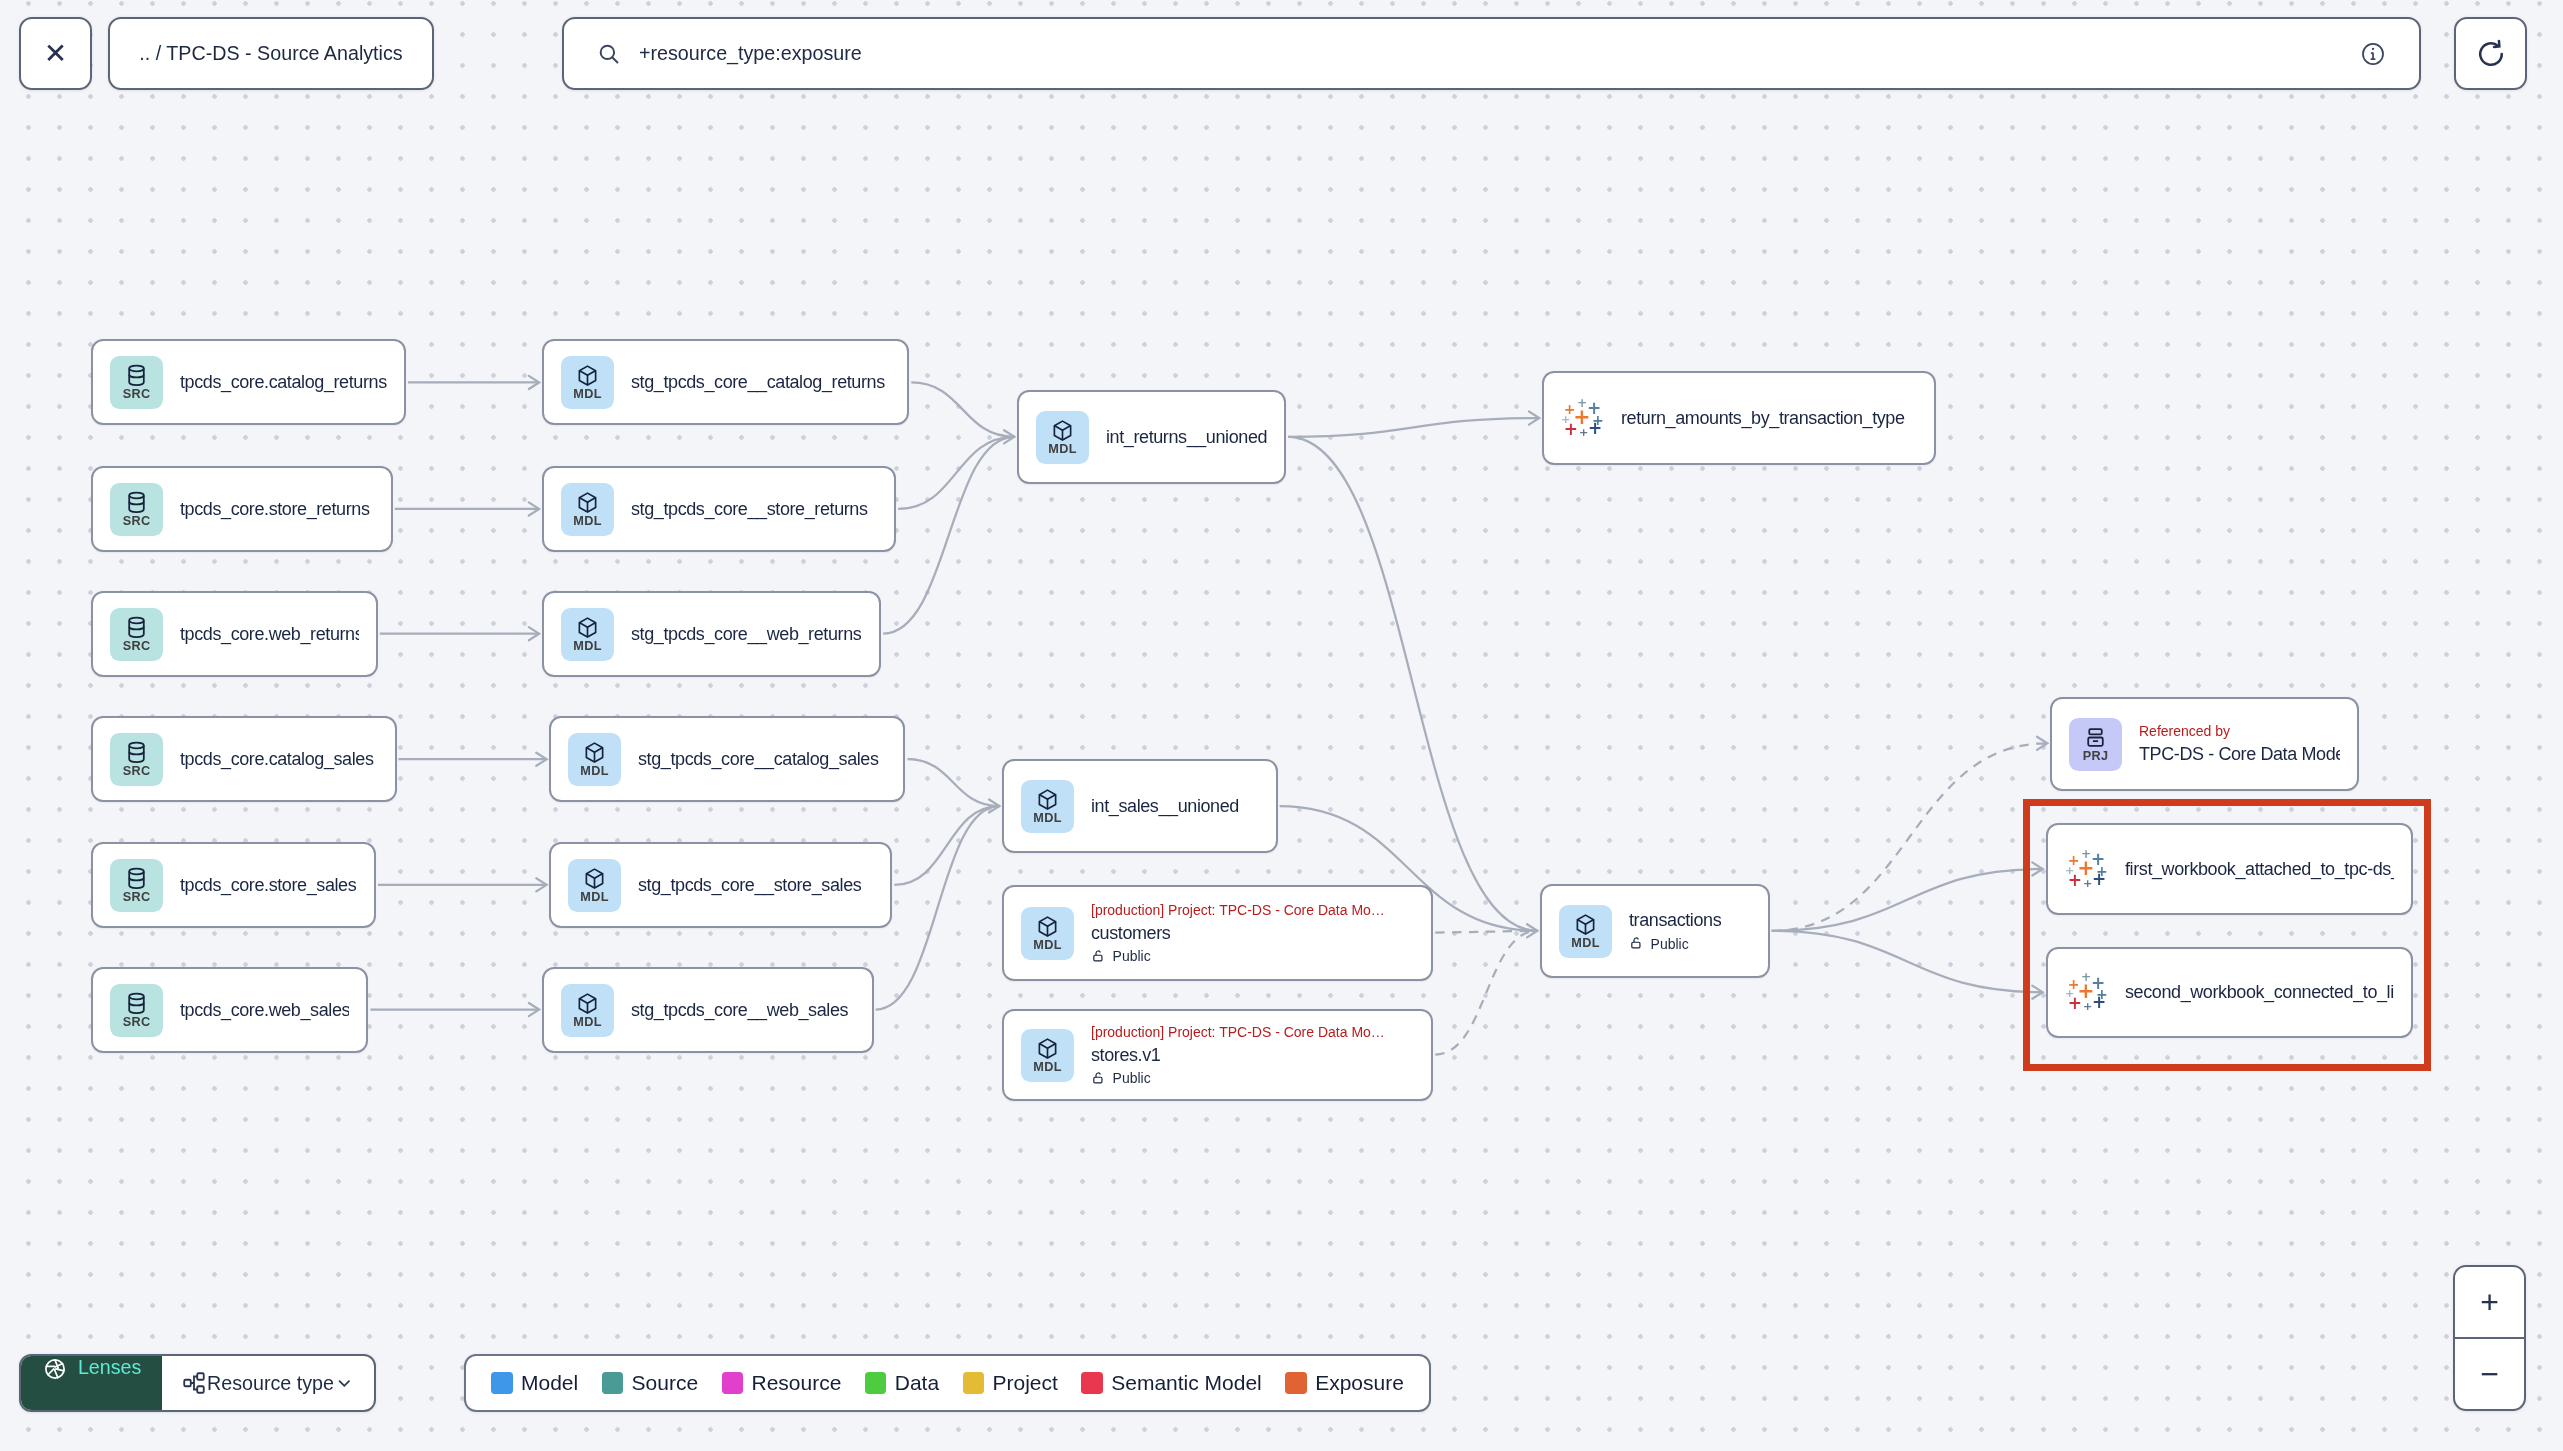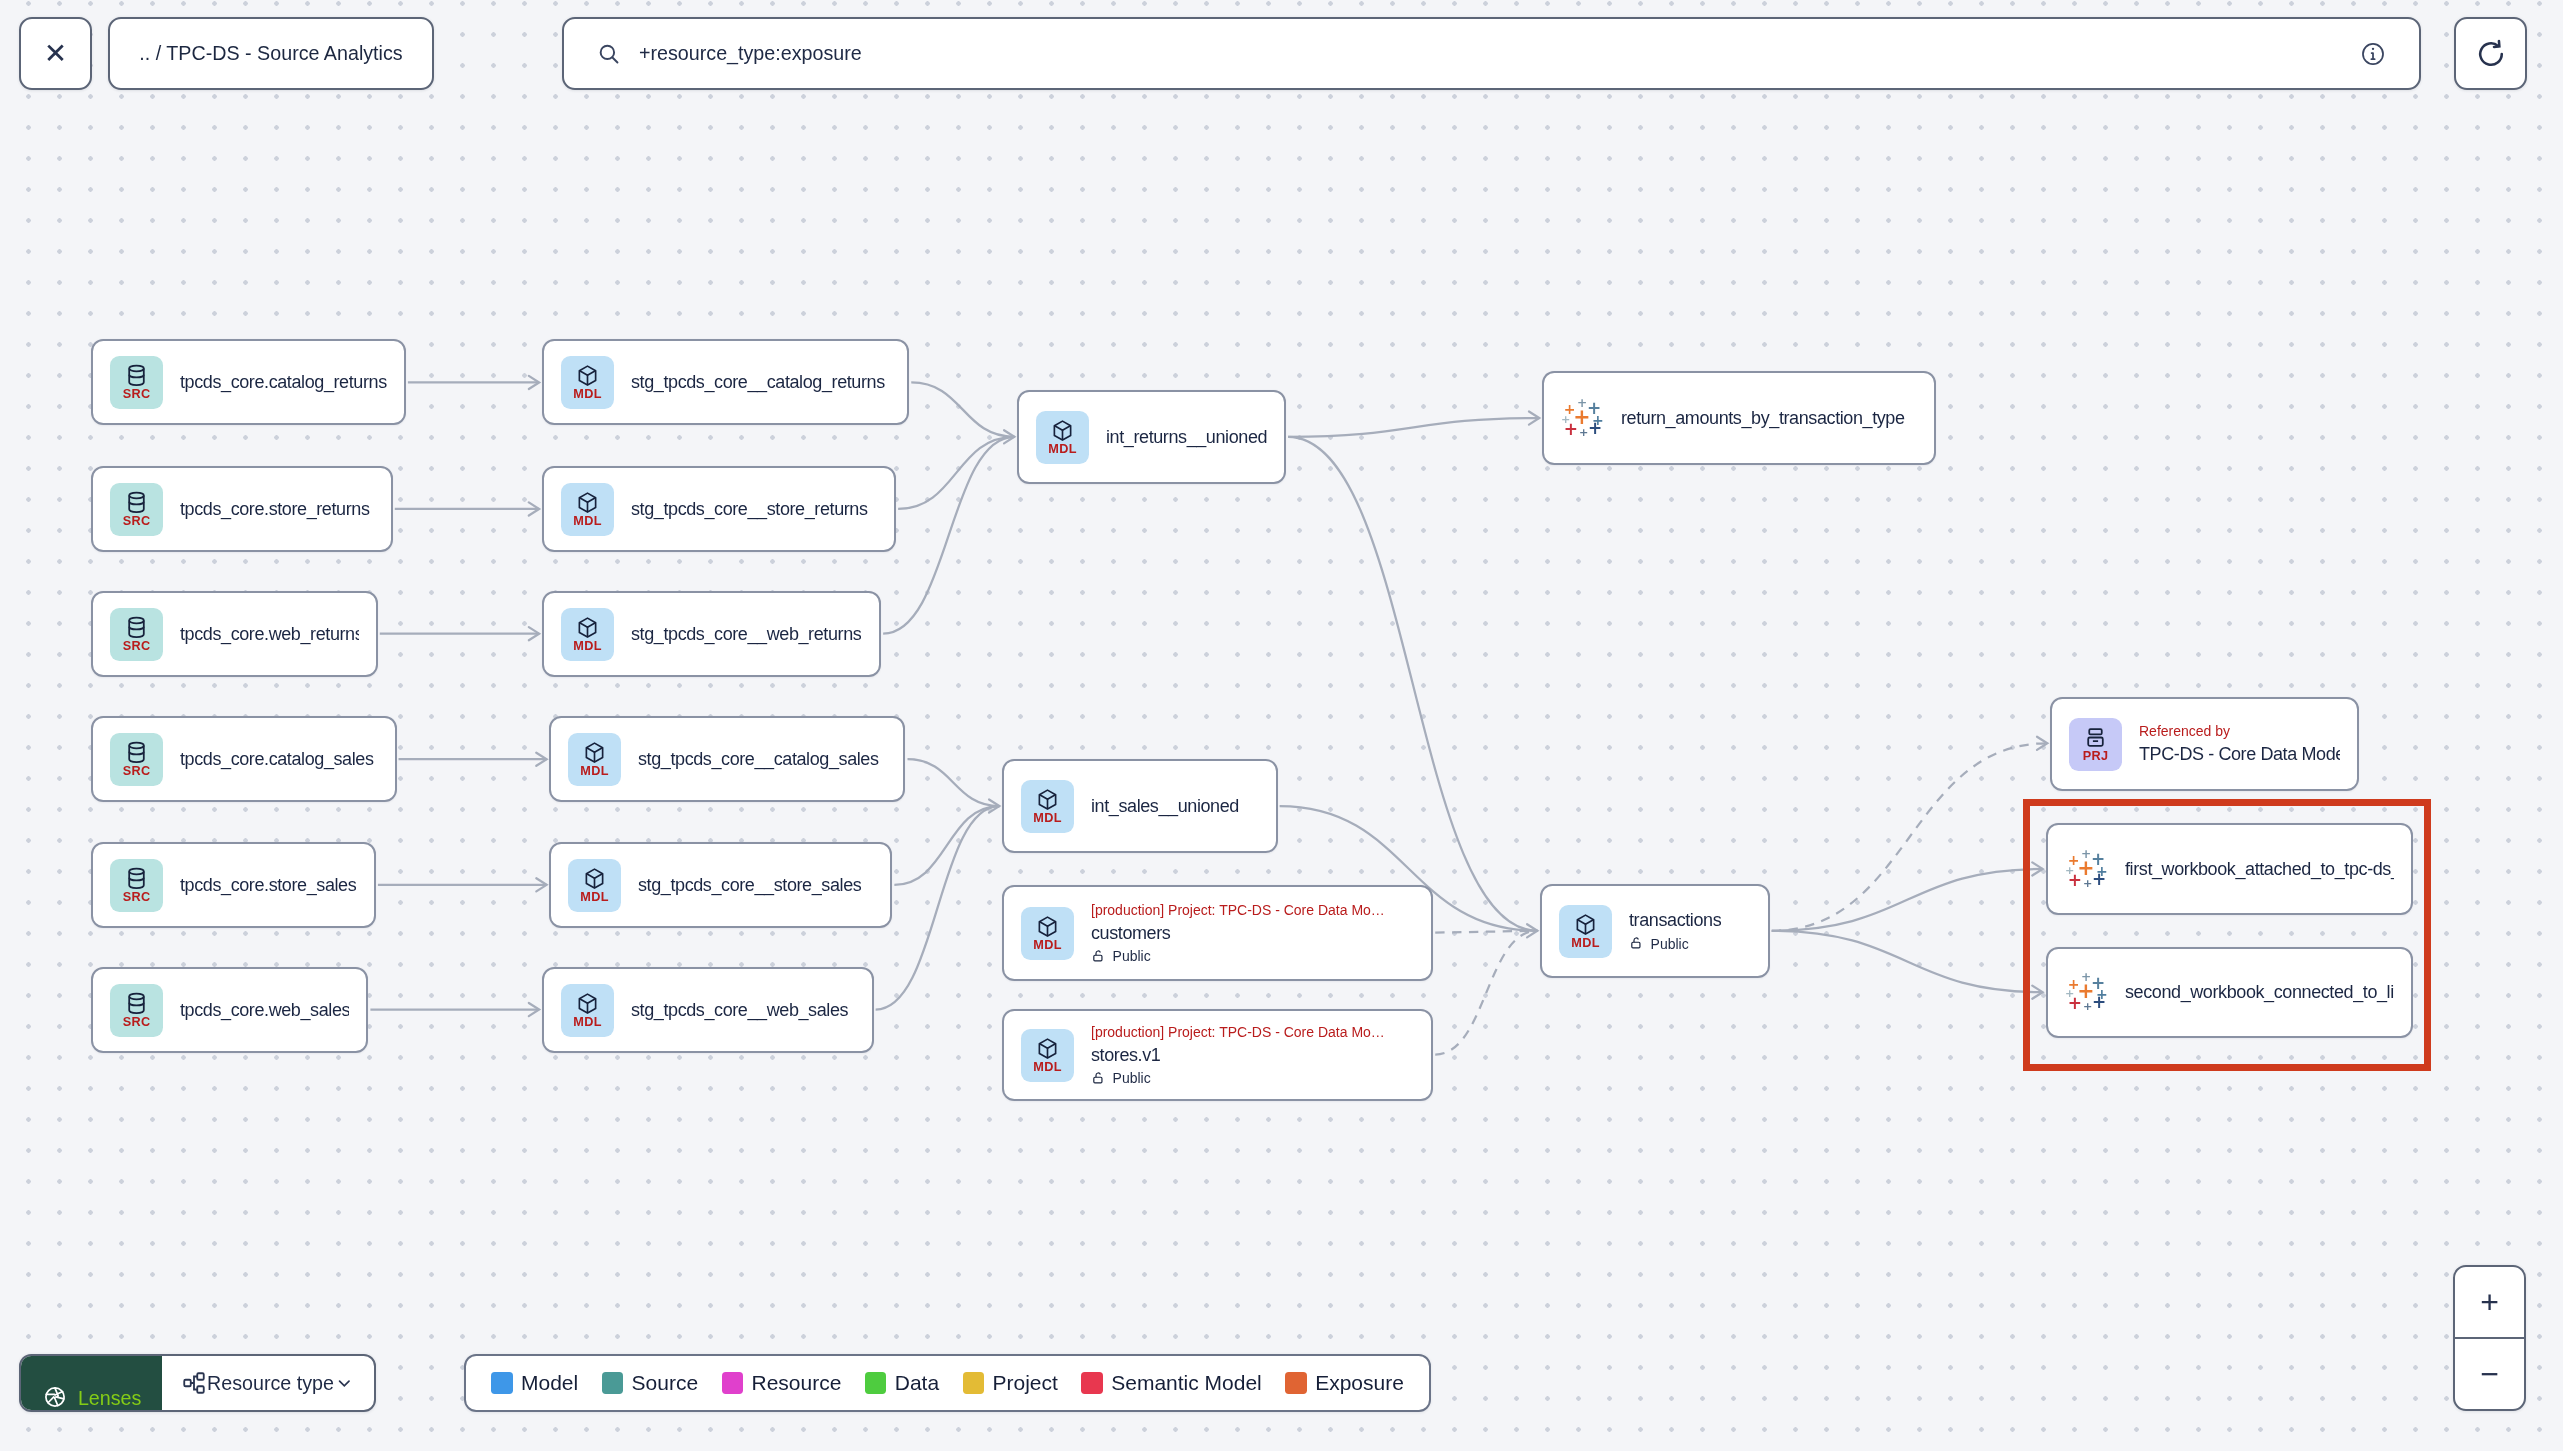--- a/index.html
+++ b/index.html
@@ -23,38 +23,38 @@
   #refresh-btn{left:2454px;width:73px;cursor:pointer}
   .iconbtn{display:flex;align-items:center;justify-content:center}
   
   #edges{position:absolute;left:0;top:0;width:2563px;height:1451px;pointer-events:none}
   .node{position:absolute;display:flex;align-items:center;gap:17px;background:#fff;
     border:2.3px solid #8a92a4;border-radius:12.2px;padding:0 17px;box-sizing:border-box;
     box-shadow:0 0.9px 1.9px rgba(30,40,60,.06);cursor:pointer}
   .badge{flex:0 0 auto;width:53px;height:53px;border-radius:9.4px;display:flex;
     flex-direction:column;align-items:center;justify-content:center}
   .badge svg{display:block}
-  .badge-label{font-size:12.7px;font-weight:600;letter-spacing:0.3px;color:#b91c1c;margin-top:-0.9px}
+  .badge-label{font-size:12.7px;font-weight:600;letter-spacing:0.3px;color:#404040;margin-top:-0.9px}
   .badge-src{background:#b9e3e1}
   .badge-mdl{background:#bfe0f6}
   .badge-prj{background:#c6c9f7}
   .ntxt{display:flex;flex-direction:column;gap:4.7px;min-width:0}
   .ntitle{font-size:18px;letter-spacing:-0.4px;color:#1b2642;white-space:nowrap;overflow:hidden}
   .nproject,.nsubtitle{font-size:14px;color:#b91c1c;white-space:nowrap;overflow:hidden}
   .naccess{display:flex;align-items:center;gap:6.6px;font-size:14px;color:#1f2a45}
   .tabicon{position:relative;width:43px;height:43px;flex:0 0 auto}
   .tabicon span{position:absolute;font-weight:700;line-height:1;
     font-family:"DejaVu Sans",sans-serif}
   #highlight{position:absolute;left:2023px;top:799px;width:408px;height:272px;
     border:7.5px solid #cf3b1d;box-sizing:border-box;pointer-events:none}
   
   #lenses-group{position:absolute;left:19px;top:1354px;height:58px;display:flex;
     border:2.3px solid #5c6577;border-radius:12.2px;background:#fff;box-sizing:border-box;
     overflow:hidden;box-shadow:0 0.9px 2.8px rgba(30,40,60,.10)}
-  #lenses-btn{background:#234e41;color:#84cc16;display:flex;align-items:flex-end;gap:10.3px;
+  #lenses-btn{background:#234e41;color:#5eead4;display:flex;align-items:flex-start;gap:10.3px;
     padding:0 20.6px;font-size:19.7px;cursor:pointer}
   #resource-type-btn{display:flex;align-items:center;gap:0;padding:0 19px;
     font-size:19.7px;color:#1f2a45;cursor:pointer}
   #legend{position:absolute;left:464px;top:1354px;height:58px;display:flex;align-items:center;
     gap:23.4px;padding:0 25px;background:#fff;border:2.3px solid #6b7488;border-radius:12.2px;
     box-sizing:border-box;box-shadow:0 0.9px 2.8px rgba(30,40,60,.08)}
   .lg-item{display:flex;align-items:center;gap:8.4px;font-size:21px;color:#161f38}
   .lg-swatch{width:21.6px;height:21.6px;border-radius:3.7px}
   #zoomctl{position:absolute;left:2453px;top:1265px;width:73px;height:146px;background:#fff;
     border:2.3px solid #5c6577;border-radius:13px;box-sizing:border-box;display:flex;

